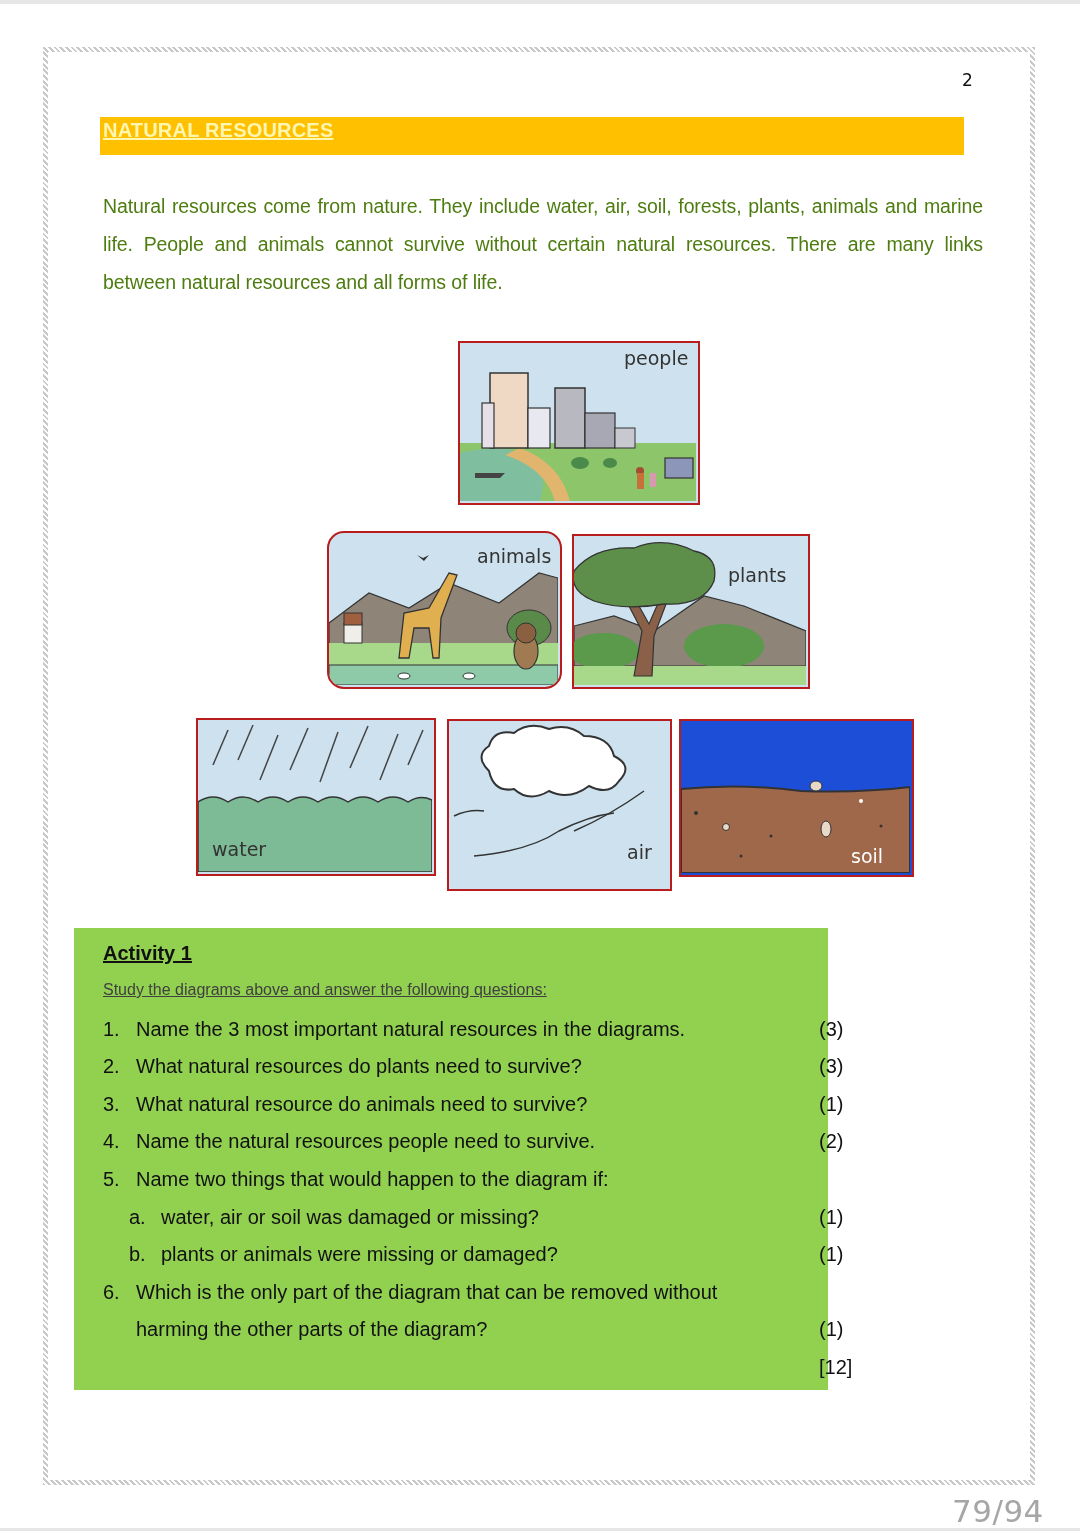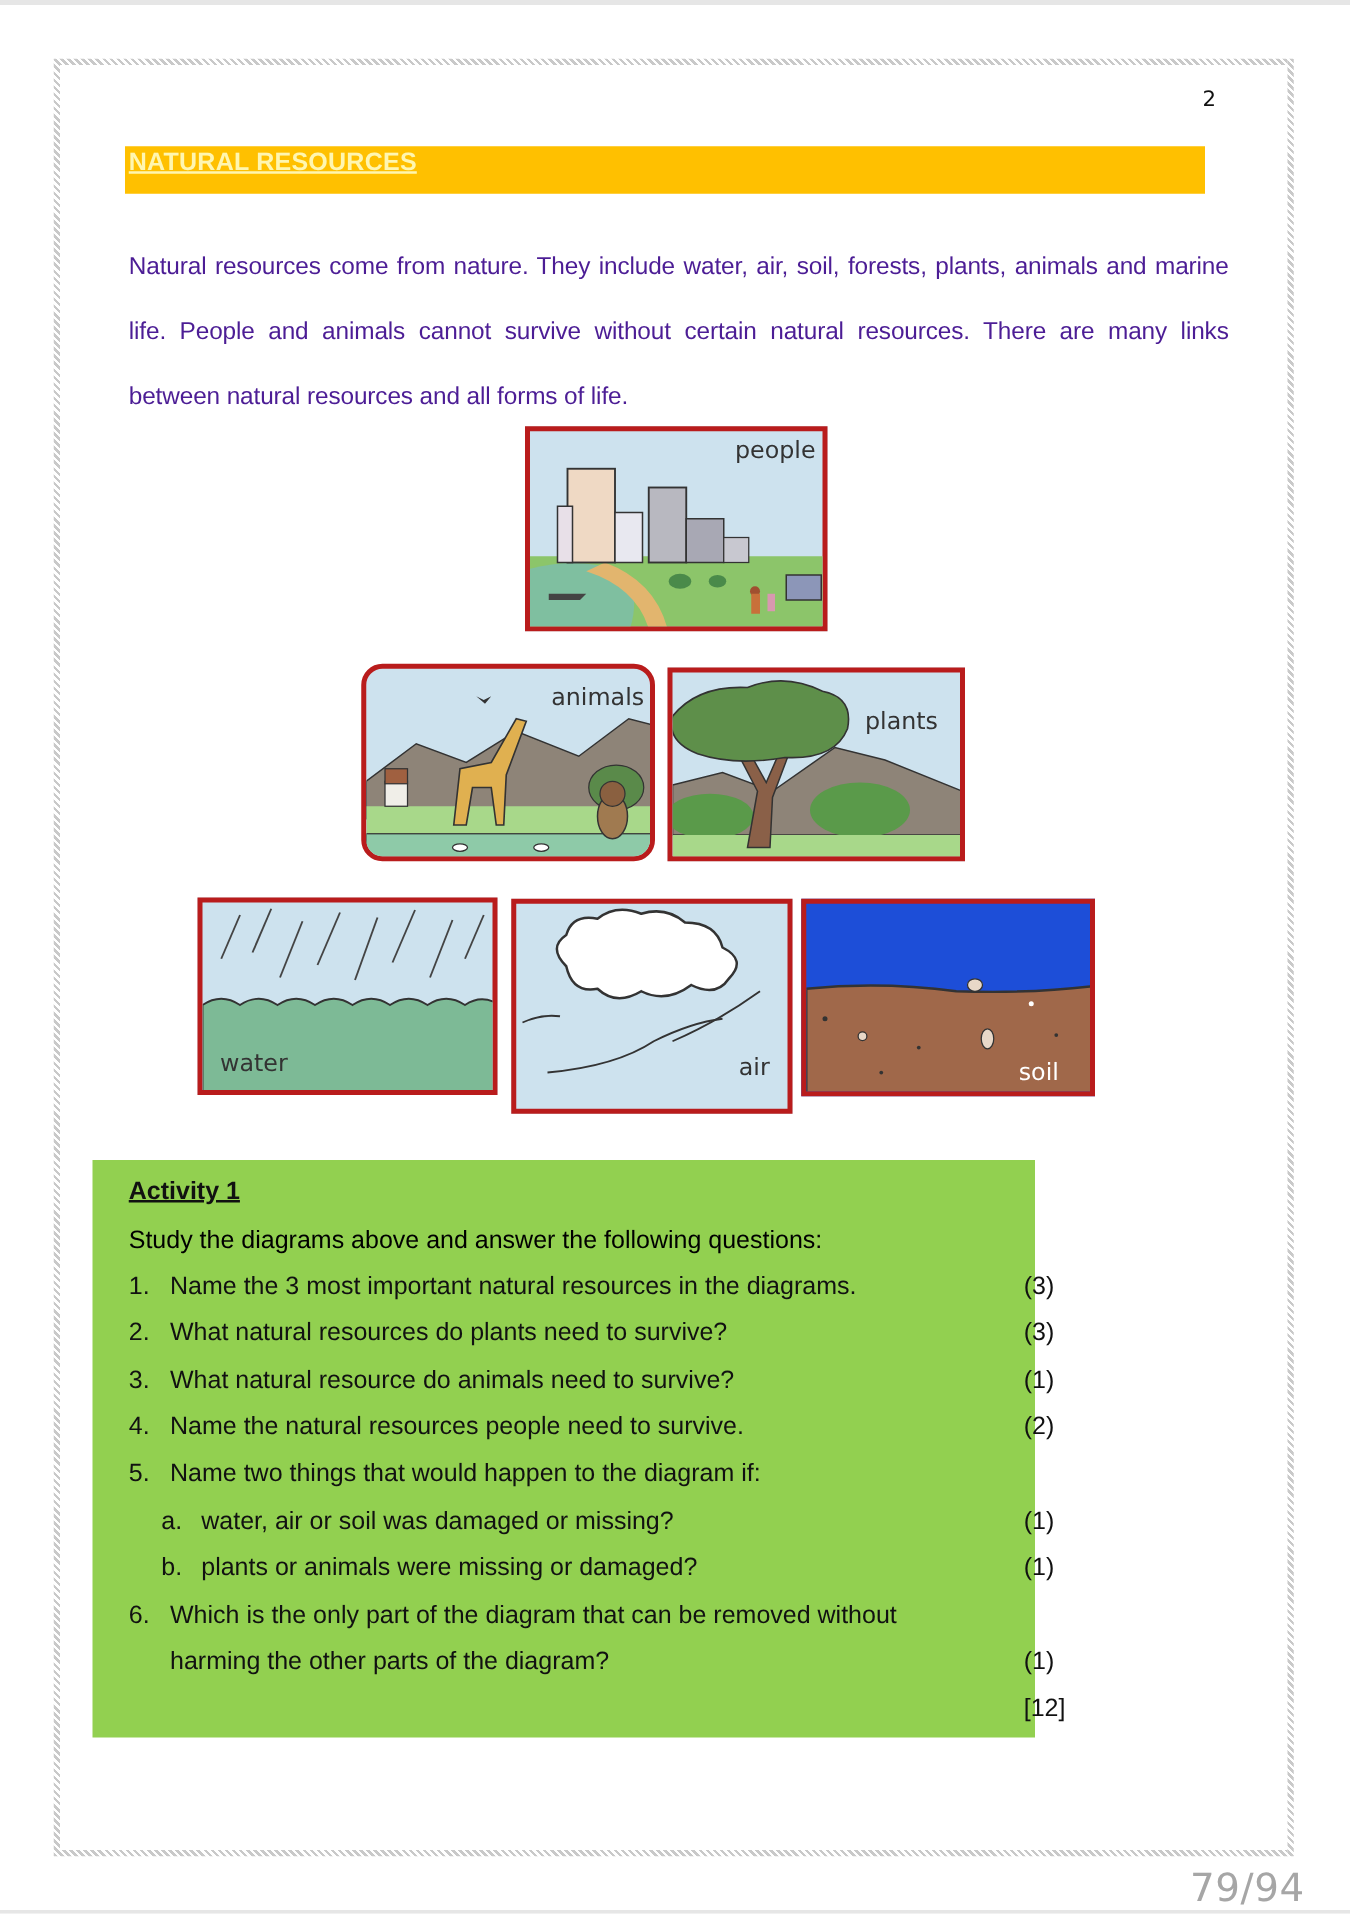--- a/index.html
+++ b/index.html
@@ -25,41 +25,41 @@
   .title-bar {
     position: absolute; left: 100px; top: 117px; width: 864px; height: 38px;
     background: #ffc000;
   }
   .title-text {
     position: absolute; left: 3px; top: 2px; font-size: 20px; font-weight: bold;
     color: #fff6b0; text-decoration: underline; letter-spacing: 0.2px;
   }
   .intro {
     position: absolute; left: 103px; top: 187px; width: 880px;
-    font-size: 19.5px; line-height: 52px; color: #4c1d95;
+    font-size: 19.5px; line-height: 38px; color: #4d7c0f;
     text-align: justify; letter-spacing: -0.1px;
   }
   .panel {
-    position: absolute; box-sizing: border-box; border: 4px solid #b91c1c;
-    overflow: hidden; background: #cfe3ef;
+    position: absolute; box-sizing: border-box; border: 2px solid #b91c1c;
+    overflow: hidden; background: #cfe3ef; margin-left: 38px;
   }
   .panel-label {
     position: absolute; font-size: 19px; color: #333;
     font-family: "DejaVu Sans", sans-serif;
   }
   .panel svg { position: absolute; left: 0; top: 0; }
   .activity-box {
     position: absolute; left: 74px; top: 928px; width: 754px; height: 462px;
     background: #92d050;
   }
   .act-title {
     position: absolute; left: 29px; top: 14px; font-size: 20px; font-weight: bold;
     text-decoration: underline; color: #111;
   }
-  .act-intro { position: absolute; left: 29px; top: 53px; font-size: 20px; color: #000000; }
+  .act-intro { position: absolute; left: 29px; top: 53px; font-size: 16px; color: #404040; text-decoration: underline; }
   .q-row { position: absolute; left: 29px; height: 30px; font-size: 20px; color: #111; white-space: nowrap; }
   .q-num { position: absolute; left: 0; top: 0; }
   .q-text { position: absolute; left: 33px; top: 0; }
   .q-sub .q-num { left: 26px; }
   .q-sub .q-text { left: 58px; }
   .q-mark { position: absolute; left: 819px; font-size: 20px; color: #111; }
   .pager {
     position: absolute; left: 952px; top: 1493px; font-size: 31px; color: #a6a6a6;
     font-family: "DejaVu Sans", sans-serif; letter-spacing: 0.5px;
   }

